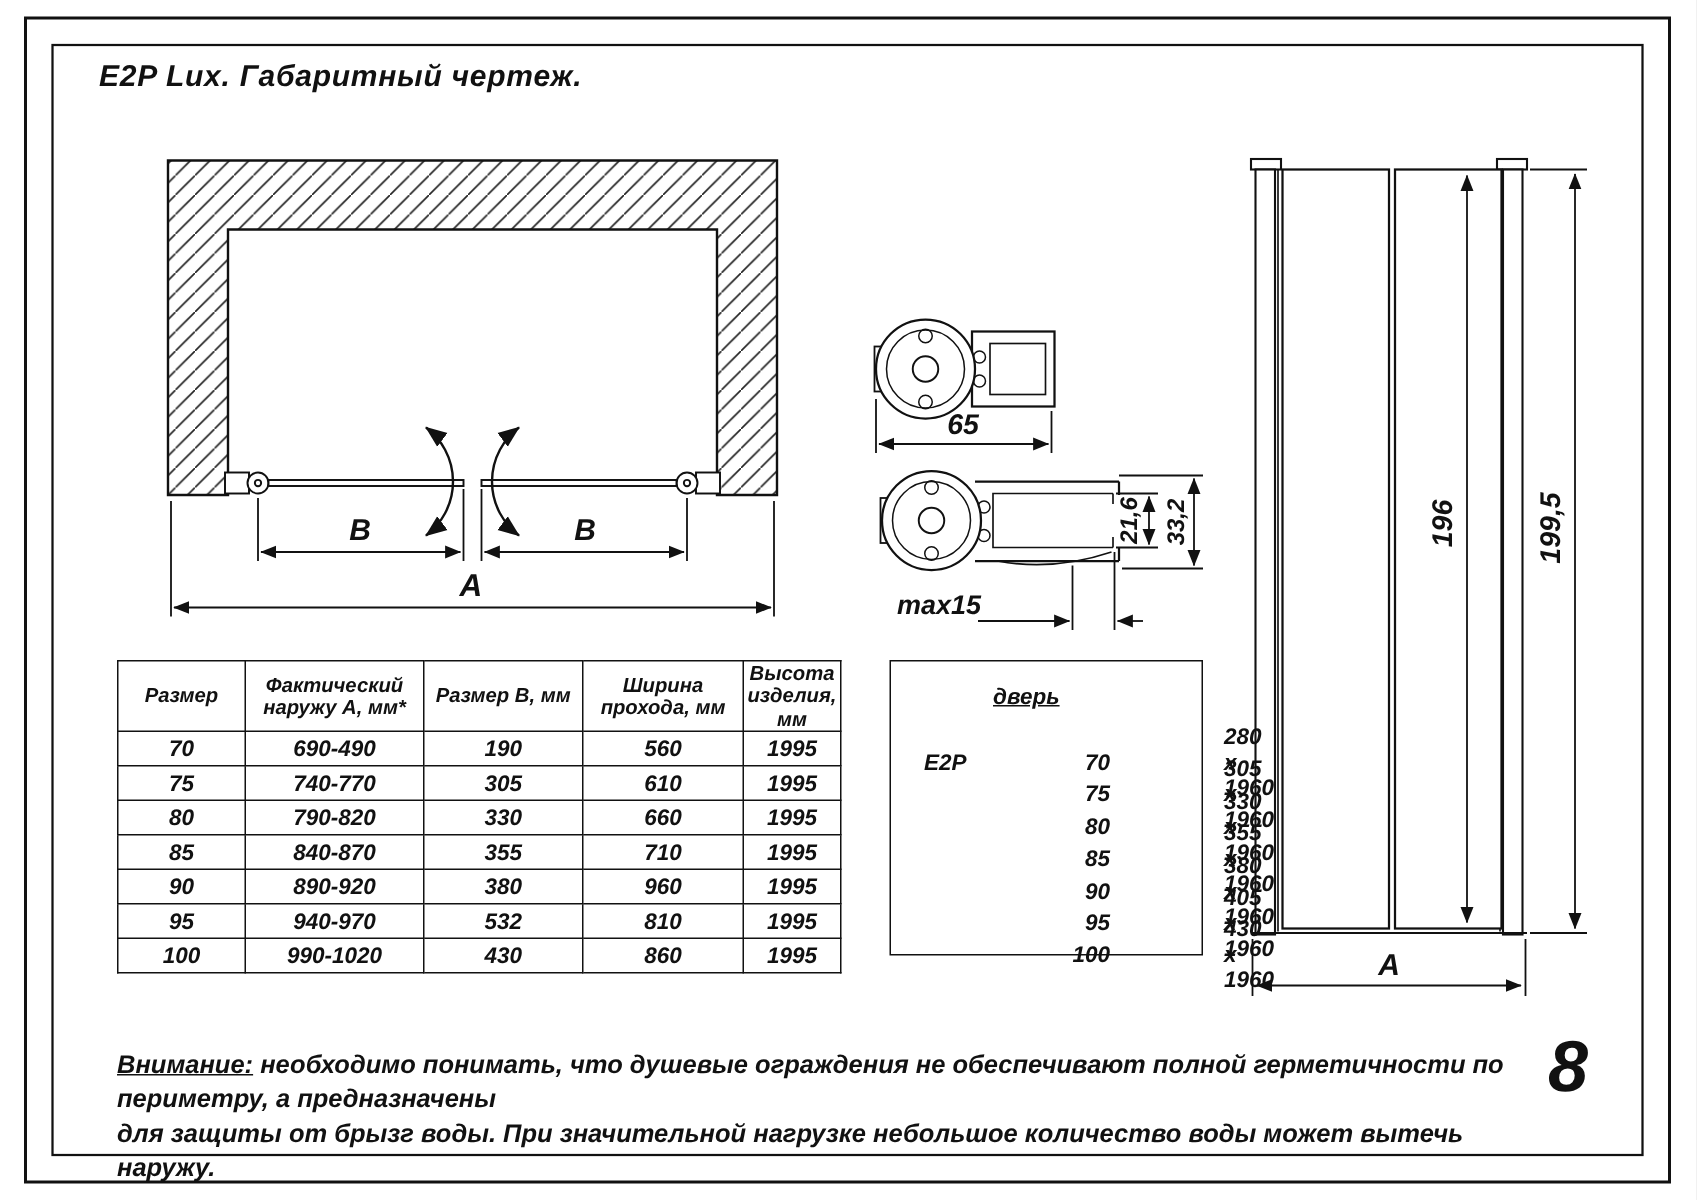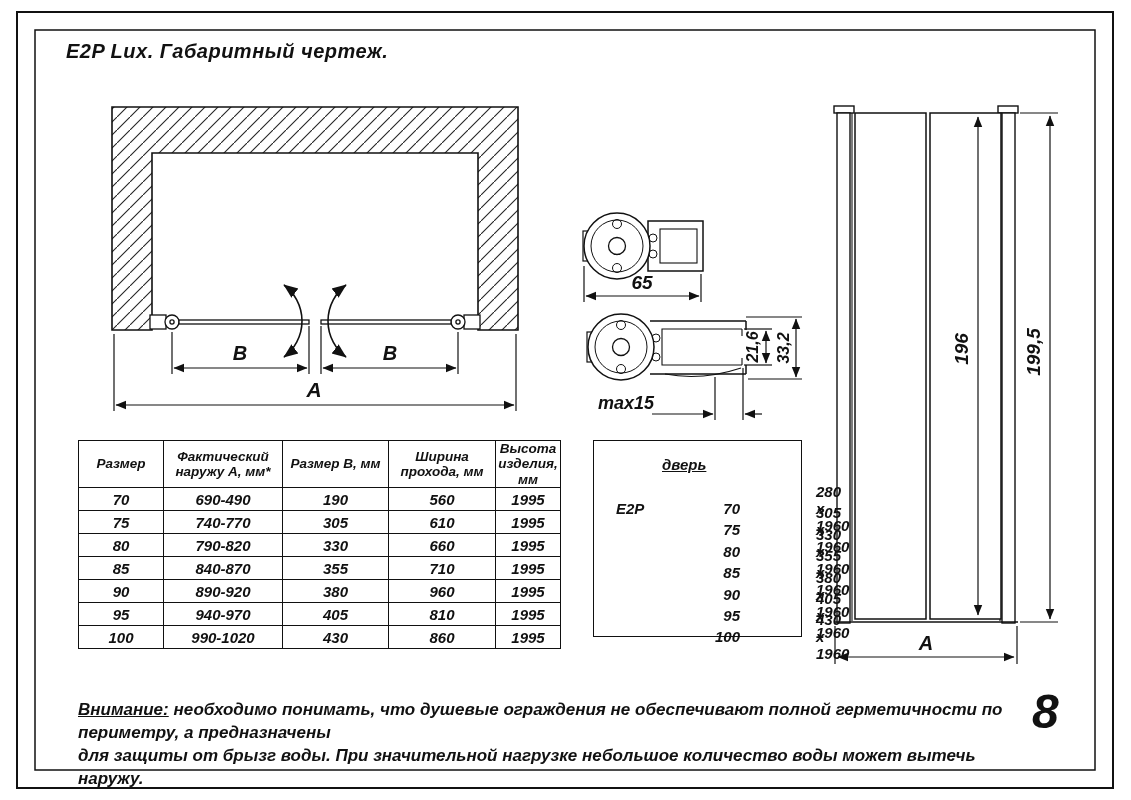--- a/index.html
+++ b/index.html
@@ -251,21 +251,21 @@
         <tr>
           <td>90</td>
           <td>890-920</td>
           <td>380</td>
           <td>960</td>
           <td>1995</td>
         </tr>
         <tr>
           <td>95</td>
           <td>940-970</td>
-          <td>405</td>
+          <td>532</td>
           <td>810</td>
           <td>1995</td>
         </tr>
         <tr>
           <td>100</td>
           <td>990-1020</td>
           <td>430</td>
           <td>860</td>
           <td>1995</td>
         </tr>

